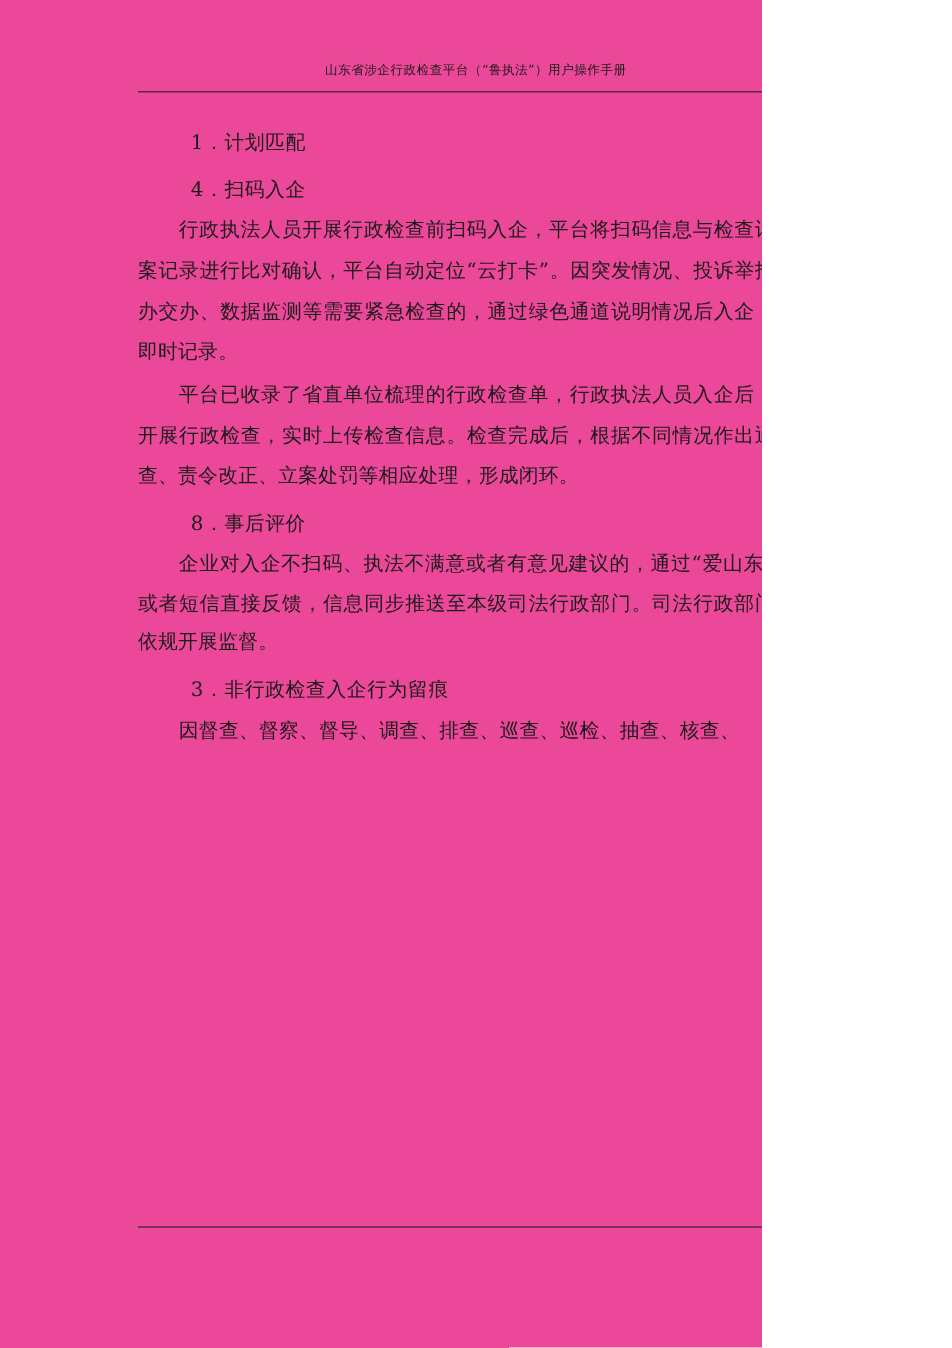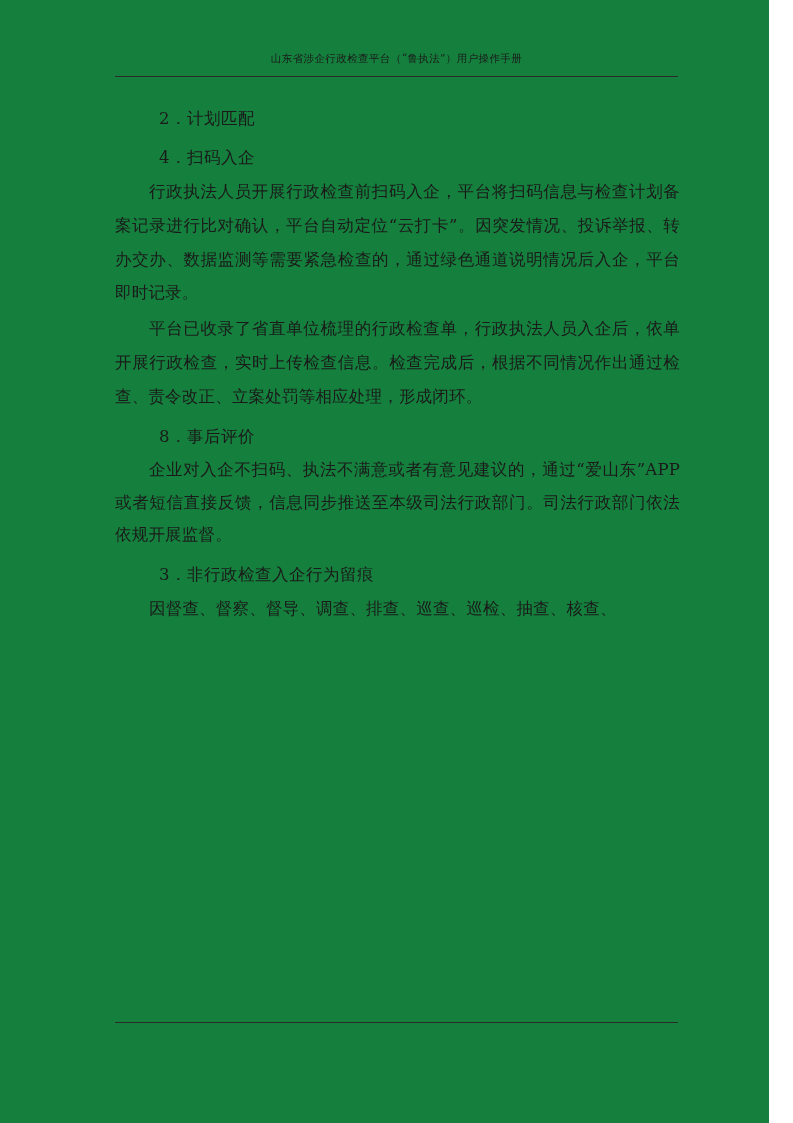--- a/index.html
+++ b/index.html
@@ -6,23 +6,23 @@
     margin: 0;
     padding: 0;
     background: #ffffff;
   }
   body {
     font-family: "DejaVu Serif", serif;
     color: #1a1a1a;
   }
   .page {
     position: relative;
-    width: 769px;
+    width: 635px;
     height: 1123px;
-    background: #15803d;
+    background: #ec4899;
     box-sizing: border-box;
     overflow: hidden;
   }
   .header {
     position: absolute;
     left: 115px;
     top: 52px;
     width: 563px;
     text-align: center;
   }
@@ -93,21 +93,21 @@
 <body>
 
 <div class="page">
 
   <div class="header">
     <div class="header-text">山东省涉企行政检查平台（“鲁执法”）用户操作手册</div>
   </div>
   <div class="header-rule"></div>
 
   <div class="content">
-    <div class="heading">2．计划匹配</div>
+    <div class="heading">1．计划匹配</div>
 
     <div class="heading">4．扫码入企</div>
     <div class="para">行政执法人员开展行政检查前扫码入企，平台将扫码信息与检查计划备案记录进行比对确认，平台自动定位“云打卡”。因突发情况、投诉举报、转办交办、数据监测等需要紧急检查的，通过绿色通道说明情况后入企，平台即时记录。</div>
 
     <div class="para">平台已收录了省直单位梳理的行政检查单，行政执法人员入企后，依单开展行政检查，实时上传检查信息。检查完成后，根据不同情况作出通过检查、责令改正、立案处罚等相应处理，形成闭环。</div>
 
     <div class="heading">8．事后评价</div>
     <div class="para tight">企业对入企不扫码、执法不满意或者有意见建议的，通过“爱山东”APP 或者短信直接反馈，信息同步推送至本级司法行政部门。司法行政部门依法依规开展监督。</div>
 
     <div class="heading">3．非行政检查入企行为留痕</div>

